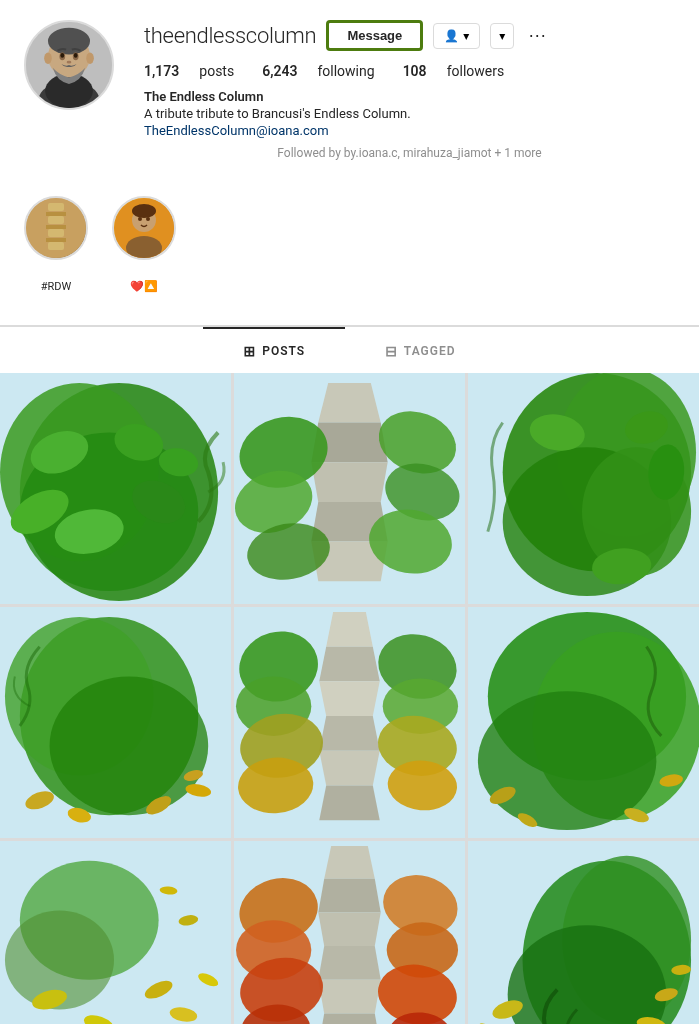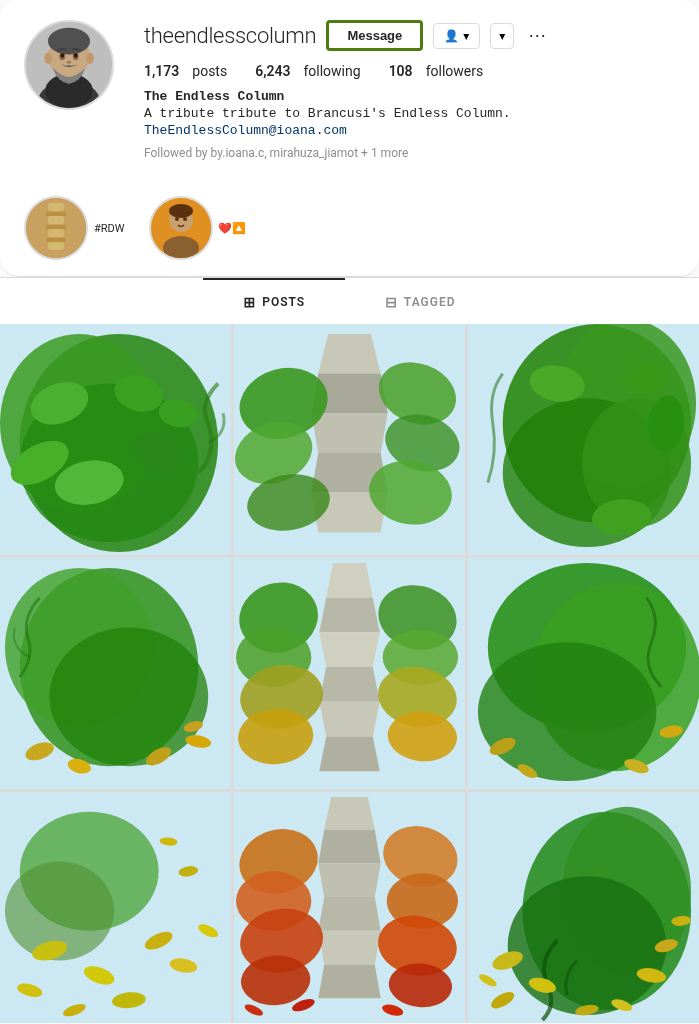--- a/index.html
+++ b/index.html
@@ -8,23 +8,22 @@
       background: #fafafa;
       color: #262626;
       width: 699px;
       min-height: 1024px;
       overflow-x: hidden;
     }
 
     
     .profile-section {
       background: #fff;
-      padding: 20px 24px 0 24px;
+      padding: 20px 24px 16px 24px;
       border-bottom: 1px solid #dbdbdb;
-      border-radius: 19px;
     }
 
     .profile-top {
       display: flex;
       align-items: flex-start;
       gap: 30px;
       padding-bottom: 16px;
     }
 
     .avatar-wrapper {
@@ -105,38 +104,37 @@
 
     .stats-row {
       display: flex;
       gap: 28px;
       margin-bottom: 10px;
     }
 
     .stat-item {
       display: flex;
       flex-direction: row;
-      gap: 13px;
+      gap: 20px;
       font-size: 14px;
       color: #262626;
       justify-content: center;
     }
 
     .stat-count {
       font-weight: 600;
     }
 
     .stat-label {
       font-weight: 400;
       color: #262626;
     }
 
     .bio-section {
       margin-bottom: 8px;
-      font-family: Liberation Mono, monospace;
     }
 
     .bio-name {
       font-size: 13px;
       font-weight: 600;
       color: #262626;
       margin-bottom: 2px;
     }
 
     .bio-desc {
@@ -148,35 +146,36 @@
     .bio-email {
       font-size: 13px;
       color: #003569;
       margin-bottom: 4px;
     }
 
     .followed-by {
       font-size: 12px;
       color: #8e8e8e;
       margin-bottom: 8px;
+      text-align: center;
     }
 
     
     .stories-row {
       display: flex;
       gap: 24px;
       padding: 12px 0 16px 0;
       border-top: none;
     }
 
     .story-item {
       display: flex;
-      flex-direction: row;
+      flex-direction: column;
       align-items: center;
-      gap: 6px;
+      gap: 20px;
       cursor: pointer;
     }
 
     .story-circle {
       width: 64px;
       height: 64px;
       border-radius: 50%;
       overflow: hidden;
       border: 2px solid #dbdbdb;
       background: #f0f0f0;

